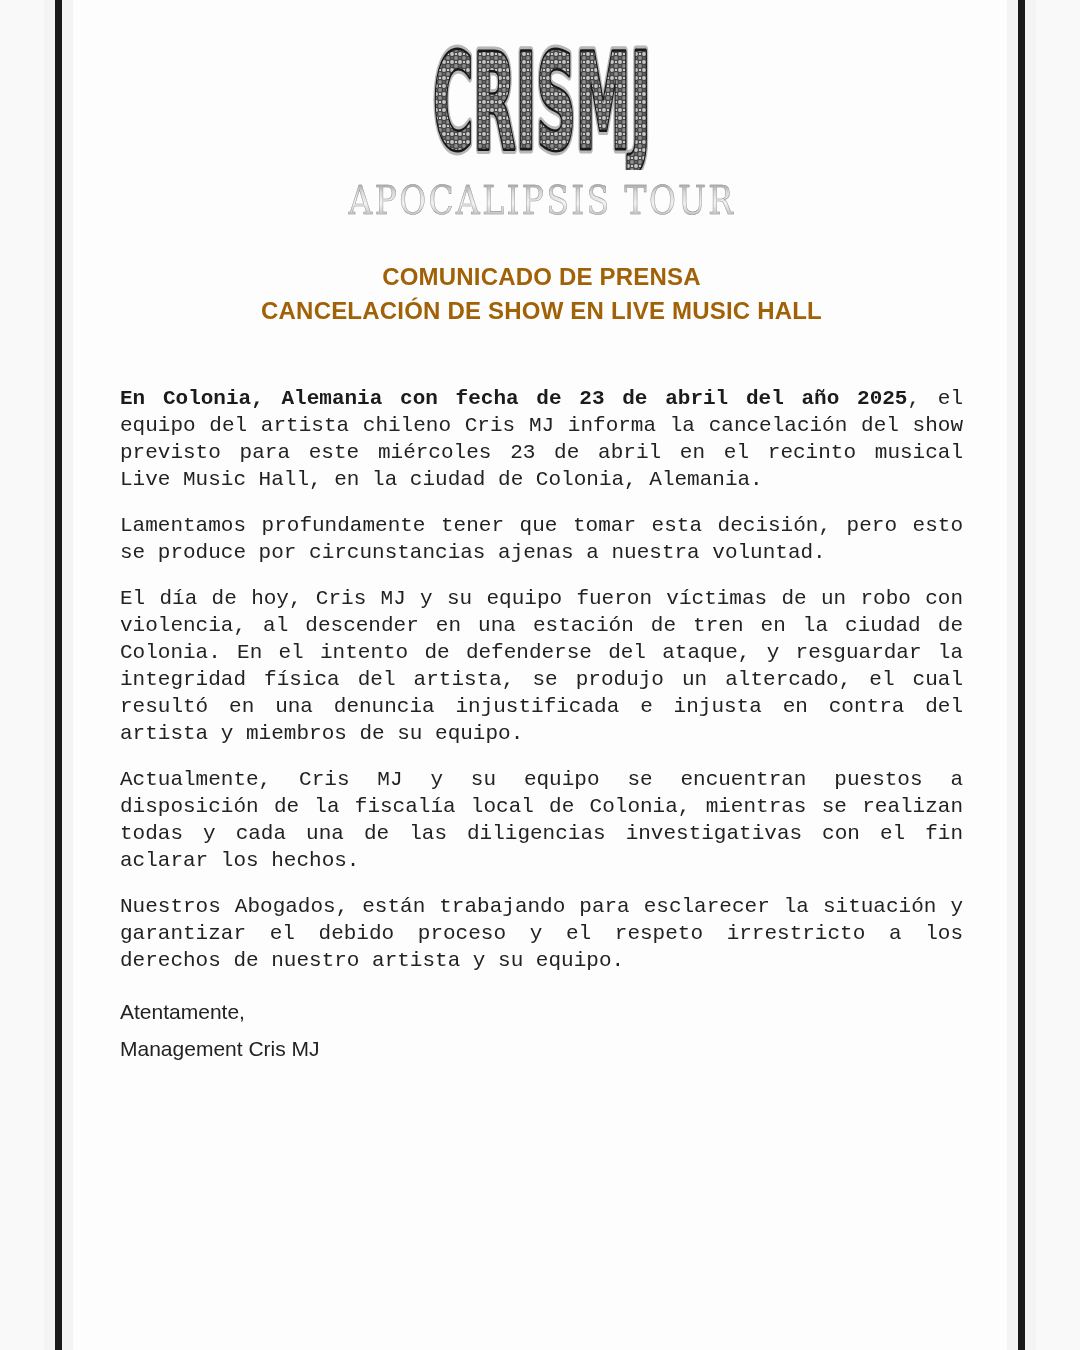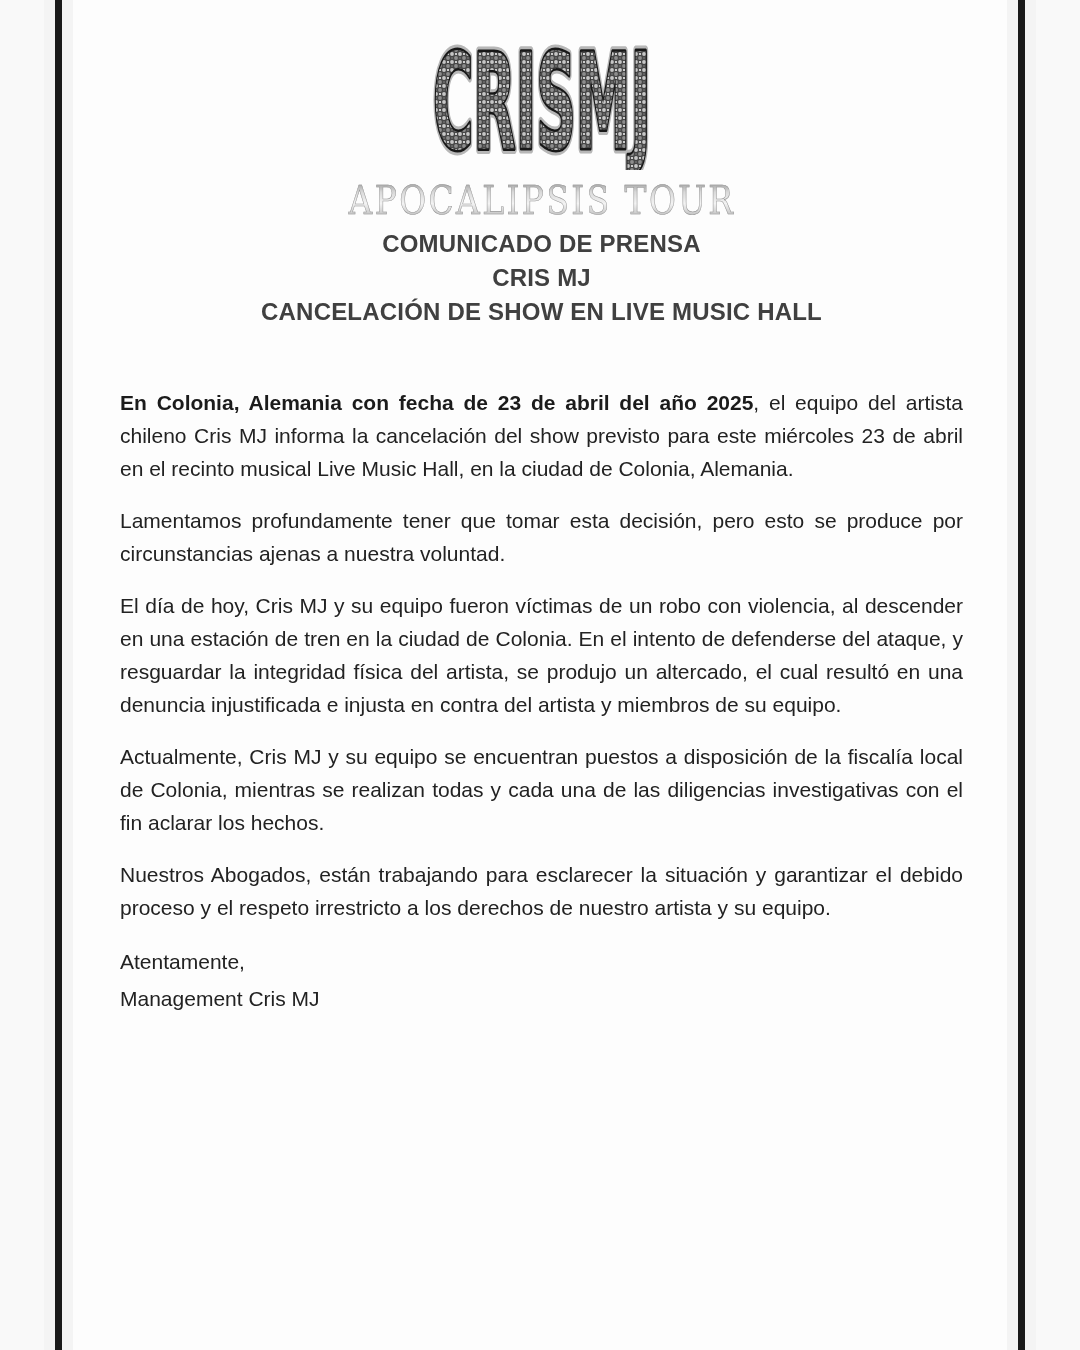--- a/index.html
+++ b/index.html
@@ -48,36 +48,37 @@
     letter-spacing: 3px;
     white-space: nowrap;
     background: linear-gradient(180deg, #848484 0%, #d9d9d9 32%, #f3f3f3 58%, #a8a8a8 100%);
     -webkit-background-clip: text;
     background-clip: text;
     color: transparent;
     -webkit-text-stroke: 0.6px #9a9a9a;
   }
   
   .doc-title {
-    margin-top: 5px;
+    margin-top: 38px;
     text-align: center;
     font-weight: bold;
     font-size: 24px;
     line-height: 34px;
-    color: #404040;
+    color: #a16207;
     letter-spacing: 0.2px;
   }
   
   .doc-body { margin-top: 57px; }
   .doc-body p {
     margin: 16px 0 19px 0;
     font-size: 21px;
-    line-height: 33px;
+    line-height: 27px;
     text-align: justify;
     color: #222222;
+    font-family: Liberation Mono, monospace;
   }
   .doc-body p b { font-weight: bold; color: #1b1b1b; }
   
   .signature {
     font-size: 21px;
     line-height: 37px;
     color: #222222;
   }
 </style>
 </head>
@@ -106,21 +107,20 @@
         <text x="116" y="104" text-anchor="middle" font-family="'DejaVu Sans', sans-serif" font-weight="bold" font-size="132" textLength="218" lengthAdjust="spacingAndGlyphs" fill="url(#rhinestone)" stroke="#181818" stroke-width="5" paint-order="stroke fill" stroke-linejoin="round">CRISMJ</text>
       </svg>
     </div>
 
     <div class="tour">
       <span class="tour-inner">APOCALIPSIS TOUR</span>
     </div>
 
     <div class="doc-title">
       <div>COMUNICADO DE PRENSA</div>
-      <div>CRIS MJ</div>
       <div>CANCELACIÓN DE SHOW EN LIVE MUSIC HALL</div>
     </div>
 
     <div class="doc-body">
       <p><b>En Colonia, Alemania con fecha de 23 de abril del año 2025</b><span>, el equipo del artista chileno Cris MJ informa la cancelación del show previsto para este miércoles 23 de abril en el recinto musical Live Music Hall, en la ciudad de Colonia, Alemania.</span></p>
       <p><span>Lamentamos profundamente tener que tomar esta decisión, pero esto se produce por circunstancias ajenas a nuestra voluntad.</span></p>
       <p><span>El día de hoy, Cris MJ y su equipo fueron víctimas de un robo con violencia, al descender en una estación de tren en la ciudad de Colonia. En el intento de defenderse del ataque, y resguardar la integridad física del artista, se produjo un altercado, el cual resultó en una denuncia injustificada e injusta en contra del artista y miembros de su equipo.</span></p>
       <p><span>Actualmente, Cris MJ y su equipo se encuentran puestos a disposición de la fiscalía local de Colonia, mientras se realizan todas y cada una de las diligencias investigativas con el fin aclarar los hechos.</span></p>
       <p><span>Nuestros Abogados, están trabajando para esclarecer la situación y garantizar el debido proceso y el respeto irrestricto a los derechos de nuestro artista y su equipo.</span></p>
     </div>

